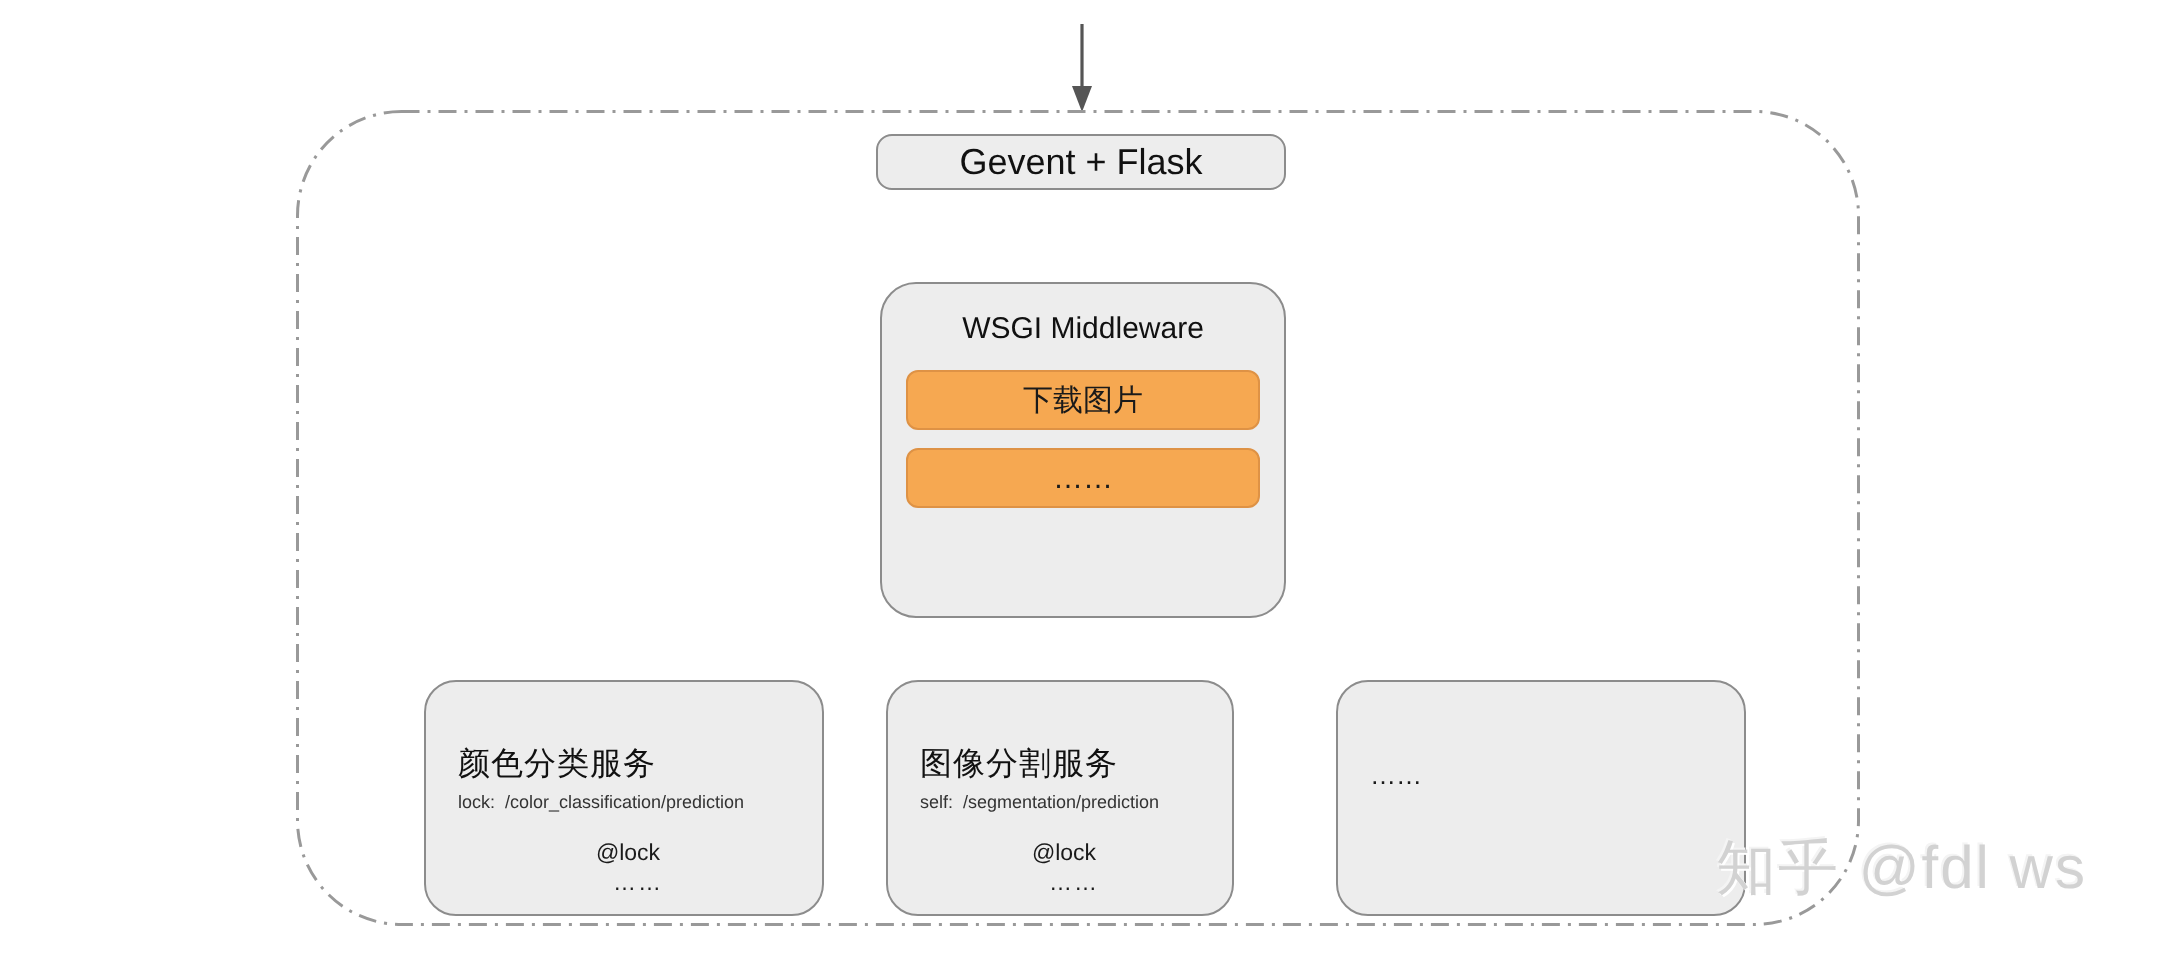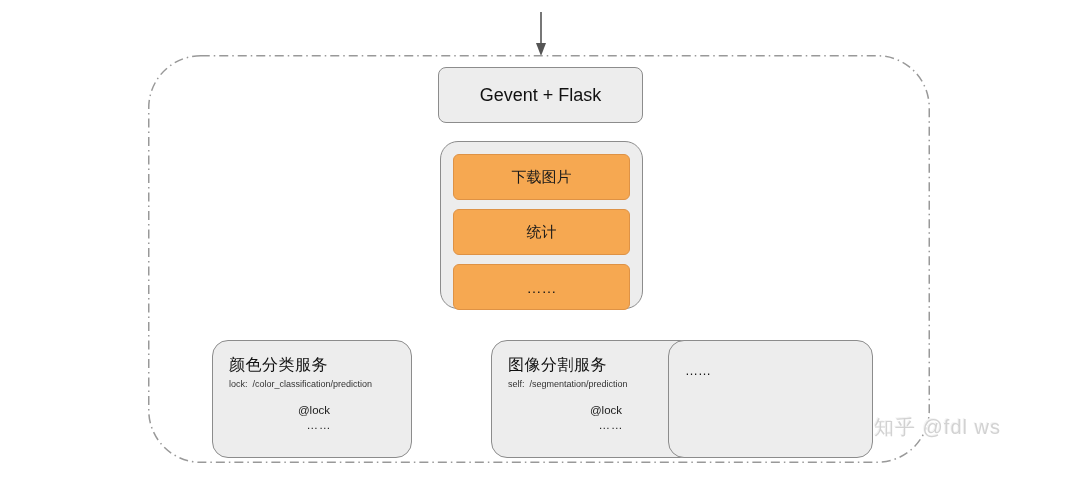--- a/index.html
+++ b/index.html
@@ -29,21 +29,21 @@
     letter-spacing: 1px;
   }
   .node {
     position: absolute;
     background: #ededed;
     border: 1.5px solid #8c8c8c;
     box-sizing: border-box;
   }
   .gevent-box {
     left: 438px; top: 67px;
-    width: 205px; height: 56px;
+    width: 205px; height: 28px;
     border-radius: 8px;
     display: flex; align-items: center; justify-content: center;
     font-size: 18px;
     color: #111111;
   }
   .wsgi-box {
     left: 440px; top: 141px;
     width: 203px; height: 168px;
     border-radius: 18px;
     display: flex;
@@ -55,37 +55,37 @@
     font-size: 15px;
     color: #111111;
   }
   .wsgi-items {
     margin: 12px 12px 0 12px;
     display: flex;
     flex-direction: column;
     gap: 9px;
   }
   .task-chip {
-    height: 46px;
+    height: 30px;
     background: #f6a851;
     border: 1px solid #de9245;
     border-radius: 6px;
     box-sizing: border-box;
     display: flex; align-items: center; justify-content: center;
     font-size: 15px;
     color: #1a1a1a;
   }
   .service-box {
     top: 340px;
     height: 118px;
     border-radius: 16px;
-    padding: 14px 12px 0 16px;
+    padding: 31px 12px 0 16px;
   }
   .service-1 { left: 212px; width: 200px; }
-  .service-2 { left: 443px; width: 226px; margin-left: 48px; }
+  .service-2 { left: 443px; width: 174px; }
   .service-3 { left: 668px; width: 205px; }
   .service-title {
     font-size: 16px;
     color: #111111;
     letter-spacing: 0.5px;
   }
   .service-path {
     margin-top: 3px;
     font-size: 9px;
     color: #333333;
@@ -104,26 +104,25 @@
     letter-spacing: 1px;
   }
   .service-ellipsis {
     font-size: 13px;
     color: #1a1a1a;
     margin-top: 8px;
   }
   .watermark {
     position: absolute;
     left: 858px; top: 414px;
-    font-size: 20px;
+    font-size: 30px;
     color: #d2d2d2;
     text-shadow: 1px 1px 0 #ffffff, -1px -1px 0 #f4f4f4;
     letter-spacing: 1px;
     white-space: nowrap;
-    margin-left: 16px;
   }
 </style>
 </head>
 <body>
 
 <div class="stage">
 
   <svg class="overlay-svg" viewBox="0 0 1080 480" xmlns="http://www.w3.org/2000/svg">
 
     <g>
@@ -133,23 +132,23 @@
 
     <rect x="148.75" y="55.75" width="780.5" height="406.5" rx="52" fill="none" stroke="#999999" stroke-width="1.5" stroke-dasharray="9 4 1.5 4"></rect>
   </svg>
 
 
   <div class="node gevent-box">
     <span>Gevent + Flask</span>
   </div>
 
   <div class="node wsgi-box">
+    <div class="wsgi-title">WSGI Middleware</div>
     <div class="wsgi-items">
       <div class="task-chip">下载图片</div>
-      <div class="task-chip">统计</div>
       <div class="task-chip">……</div>
     </div>
   </div>
 
   <div class="node service-box service-1">
     <div class="service-title">颜色分类服务</div>
     <div class="service-path">lock:  /color_classification/prediction</div>
     <div class="service-code">
       <div>@lock</div>
       <div class="code-dots">……</div>

